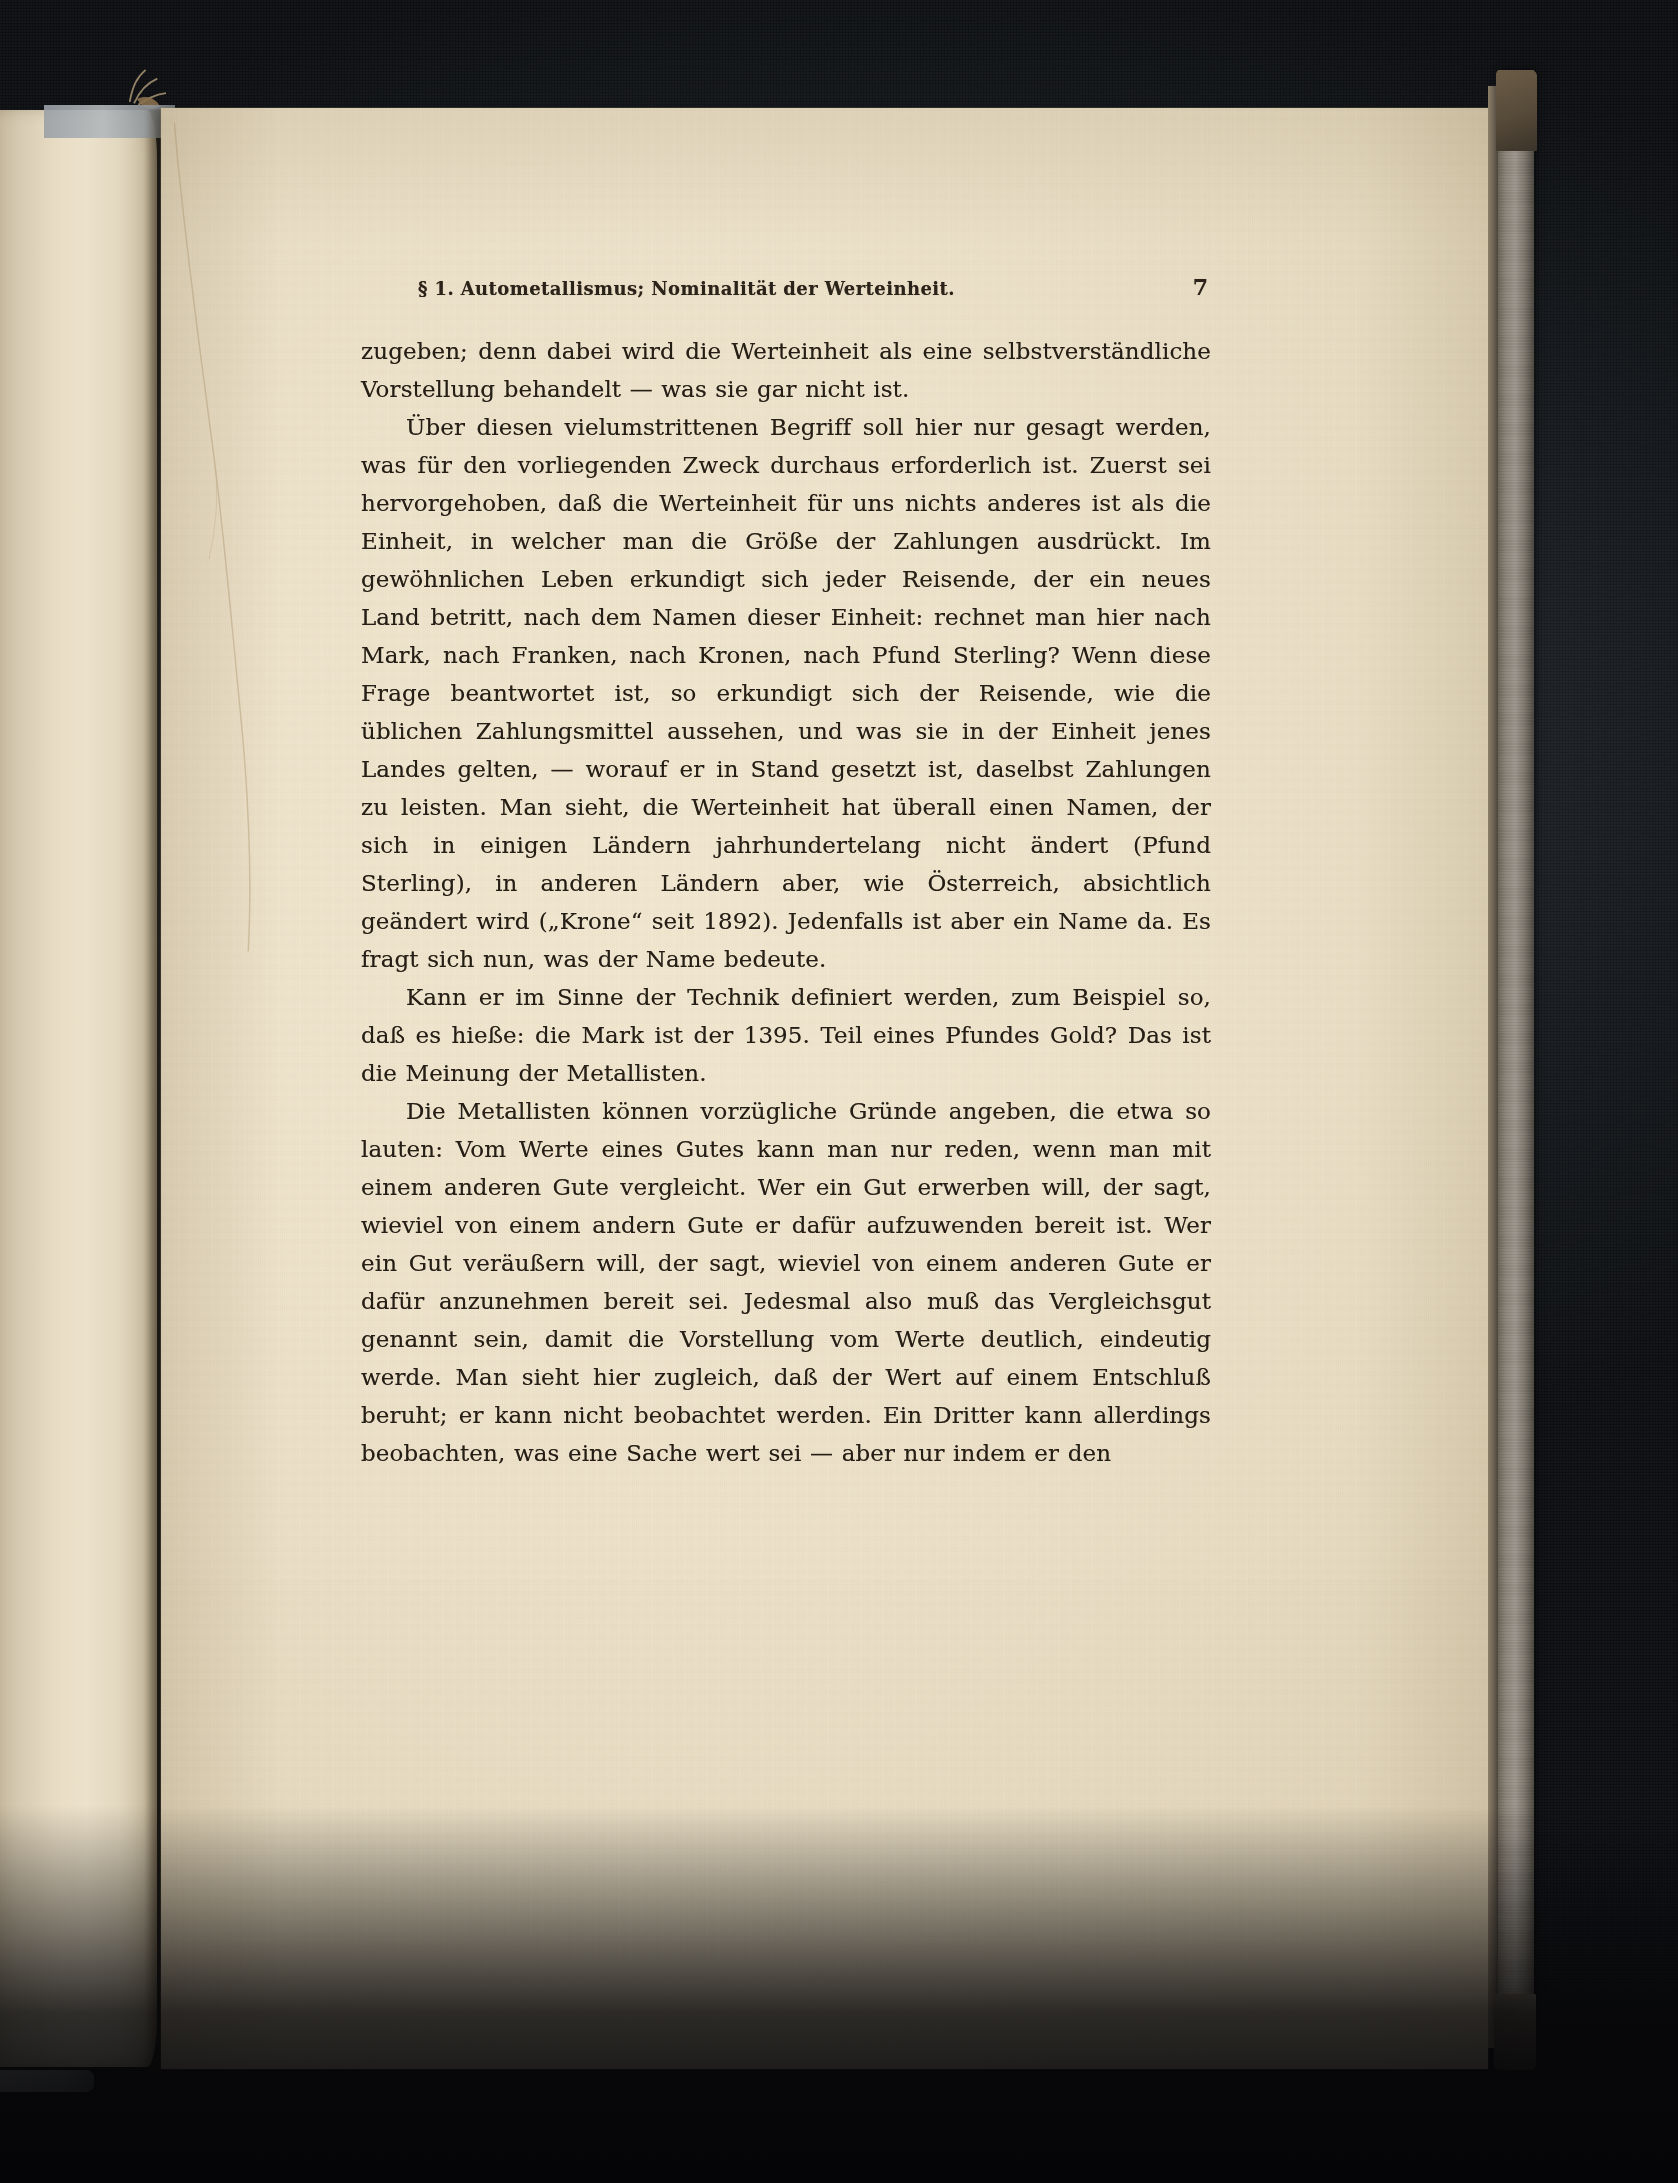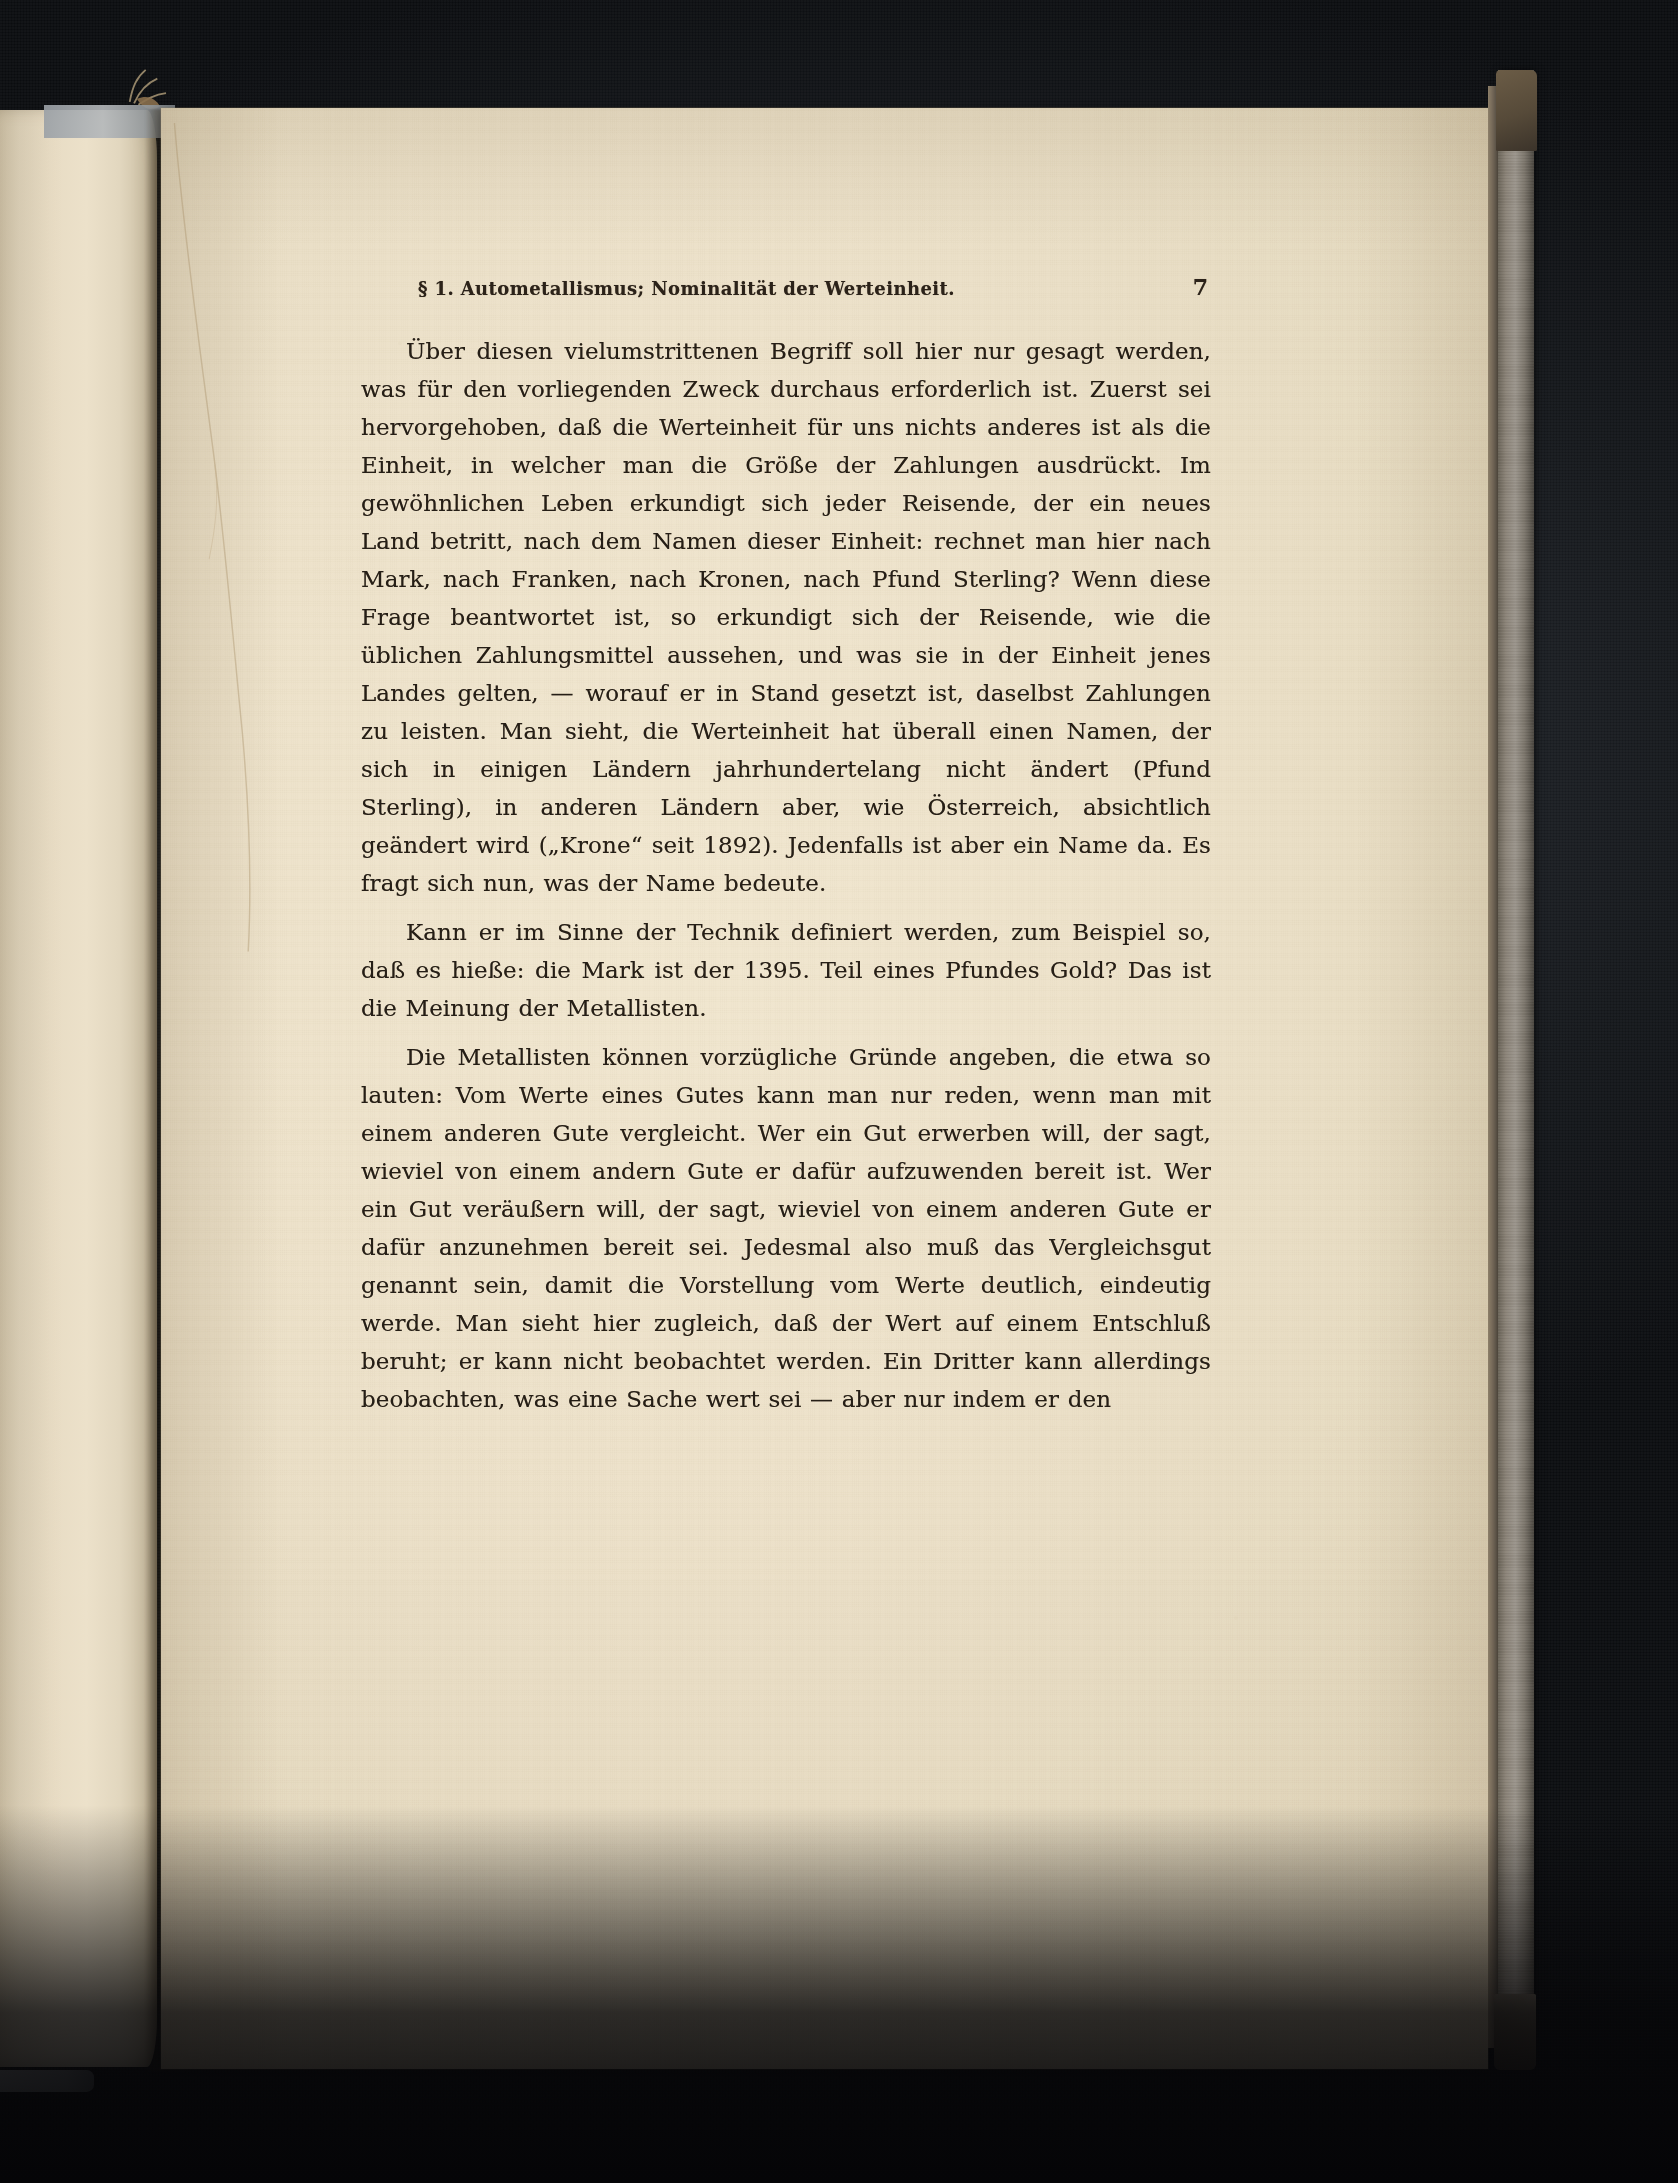--- a/index.html
+++ b/index.html
@@ -231,21 +231,21 @@
     margin: 0 0 0 0;
     color: #251e16;
     font-size: 23px;
     line-height: 38px;
     text-align: justify;
     text-justify: inter-word;
     letter-spacing: 0.1px;
     word-spacing: 1.1px;
     text-shadow: 0 0 0.6px rgba(55,40,22,.5);
   }
-  .para + .para { text-indent: 0; margin-top: 11px; }
+  .para + .para { text-indent: 0; }
   .para.indent { text-indent: 45px; }
 
   
   .para, .running-head-title, .running-head-folio {
     font-family: "DejaVu Serif", "Liberation Serif", serif;
   }
 
   
   .scan-softness {
     position: absolute;
@@ -292,20 +292,21 @@
       <path d="M58 470 C64 520, 58 560, 50 600" stroke="#b59c74" stroke-width="1.4" fill="none" opacity="0.5"></path>
     </svg>
 
     <div class="textblock">
 
       <div class="running-head">
         <span class="running-head-title">§ 1.  Autometallismus; Nominalität der Werteinheit.</span>
         <span class="running-head-folio">7</span>
       </div>
 
+      <p class="para">zugeben; denn dabei wird die Werteinheit als eine selbstverständliche Vorstellung behandelt — was sie gar nicht ist.</p>
       <p class="para indent">Über diesen vielumstrittenen Begriff soll hier nur gesagt werden, was für den vorliegenden Zweck durchaus erforderlich ist. Zuerst sei hervorgehoben, daß die Werteinheit für uns nichts anderes ist als die Einheit, in welcher man die Größe der Zahlungen ausdrückt. Im gewöhnlichen Leben erkundigt sich jeder Reisende, der ein neues Land betritt, nach dem Namen dieser Einheit: rechnet man hier nach Mark, nach Franken, nach Kronen, nach Pfund Sterling? Wenn diese Frage beantwortet ist, so erkundigt sich der Reisende, wie die üblichen Zahlungsmittel aussehen, und was sie in der Einheit jenes Landes gelten, — worauf er in Stand gesetzt ist, daselbst Zahlungen zu leisten. Man sieht, die Werteinheit hat überall einen Namen, der sich in einigen Ländern jahrhundertelang nicht ändert (Pfund Sterling), in anderen Ländern aber, wie Österreich, absichtlich geändert wird („Krone“ seit 1892). Jedenfalls ist aber ein Name da. Es fragt sich nun, was der Name bedeute.</p>
       <p class="para indent">Kann er im Sinne der Technik definiert werden, zum Beispiel so, daß es hieße: die Mark ist der 1395. Teil eines Pfundes Gold? Das ist die Meinung der Metallisten.</p>
       <p class="para indent">Die Metallisten können vorzügliche Gründe angeben, die etwa so lauten: Vom Werte eines Gutes kann man nur reden, wenn man mit einem anderen Gute vergleicht. Wer ein Gut erwerben will, der sagt, wieviel von einem andern Gute er dafür aufzuwenden bereit ist. Wer ein Gut veräußern will, der sagt, wieviel von einem anderen Gute er dafür anzunehmen bereit sei. Jedesmal also muß das Vergleichsgut genannt sein, damit die Vorstellung vom Werte deutlich, eindeutig werde. Man sieht hier zugleich, daß der Wert auf einem Entschluß beruht; er kann nicht beobachtet werden. Ein Dritter kann allerdings beobachten, was eine Sache wert sei — aber nur indem er den</p>
 
     </div>
 
     <div class="scan-softness"></div>
   </div>
 
   <div class="board-edge"></div>

